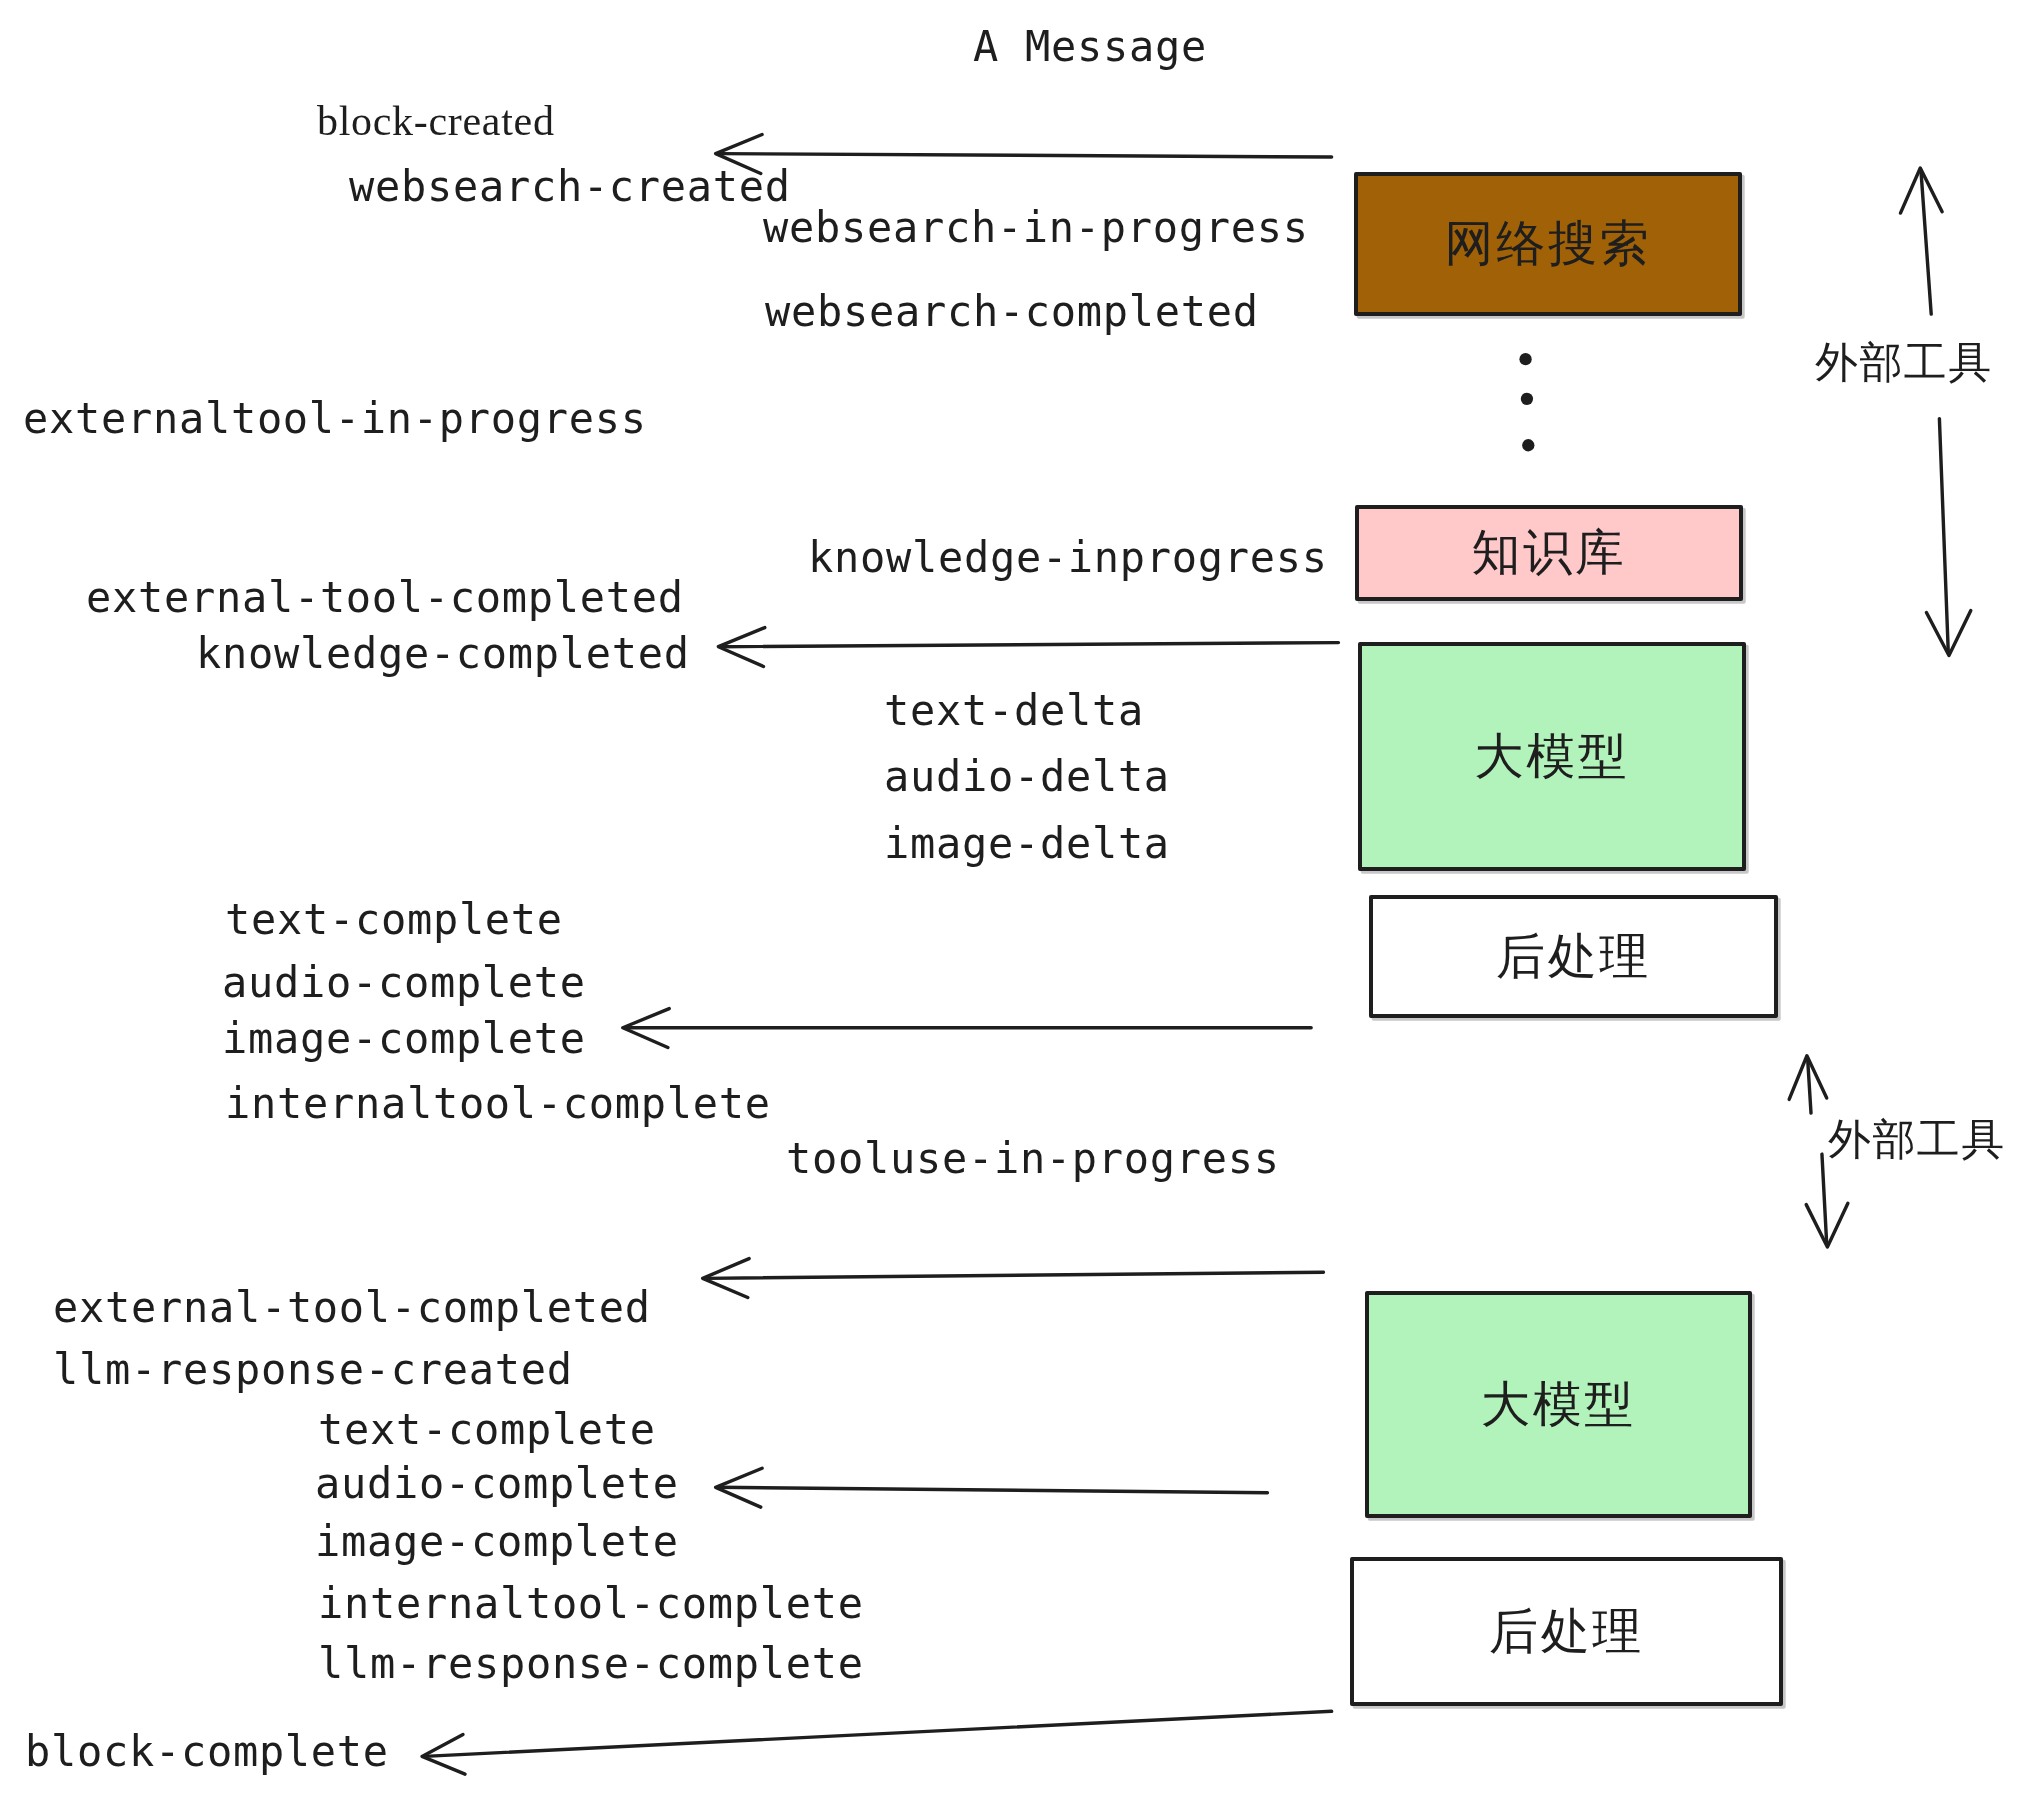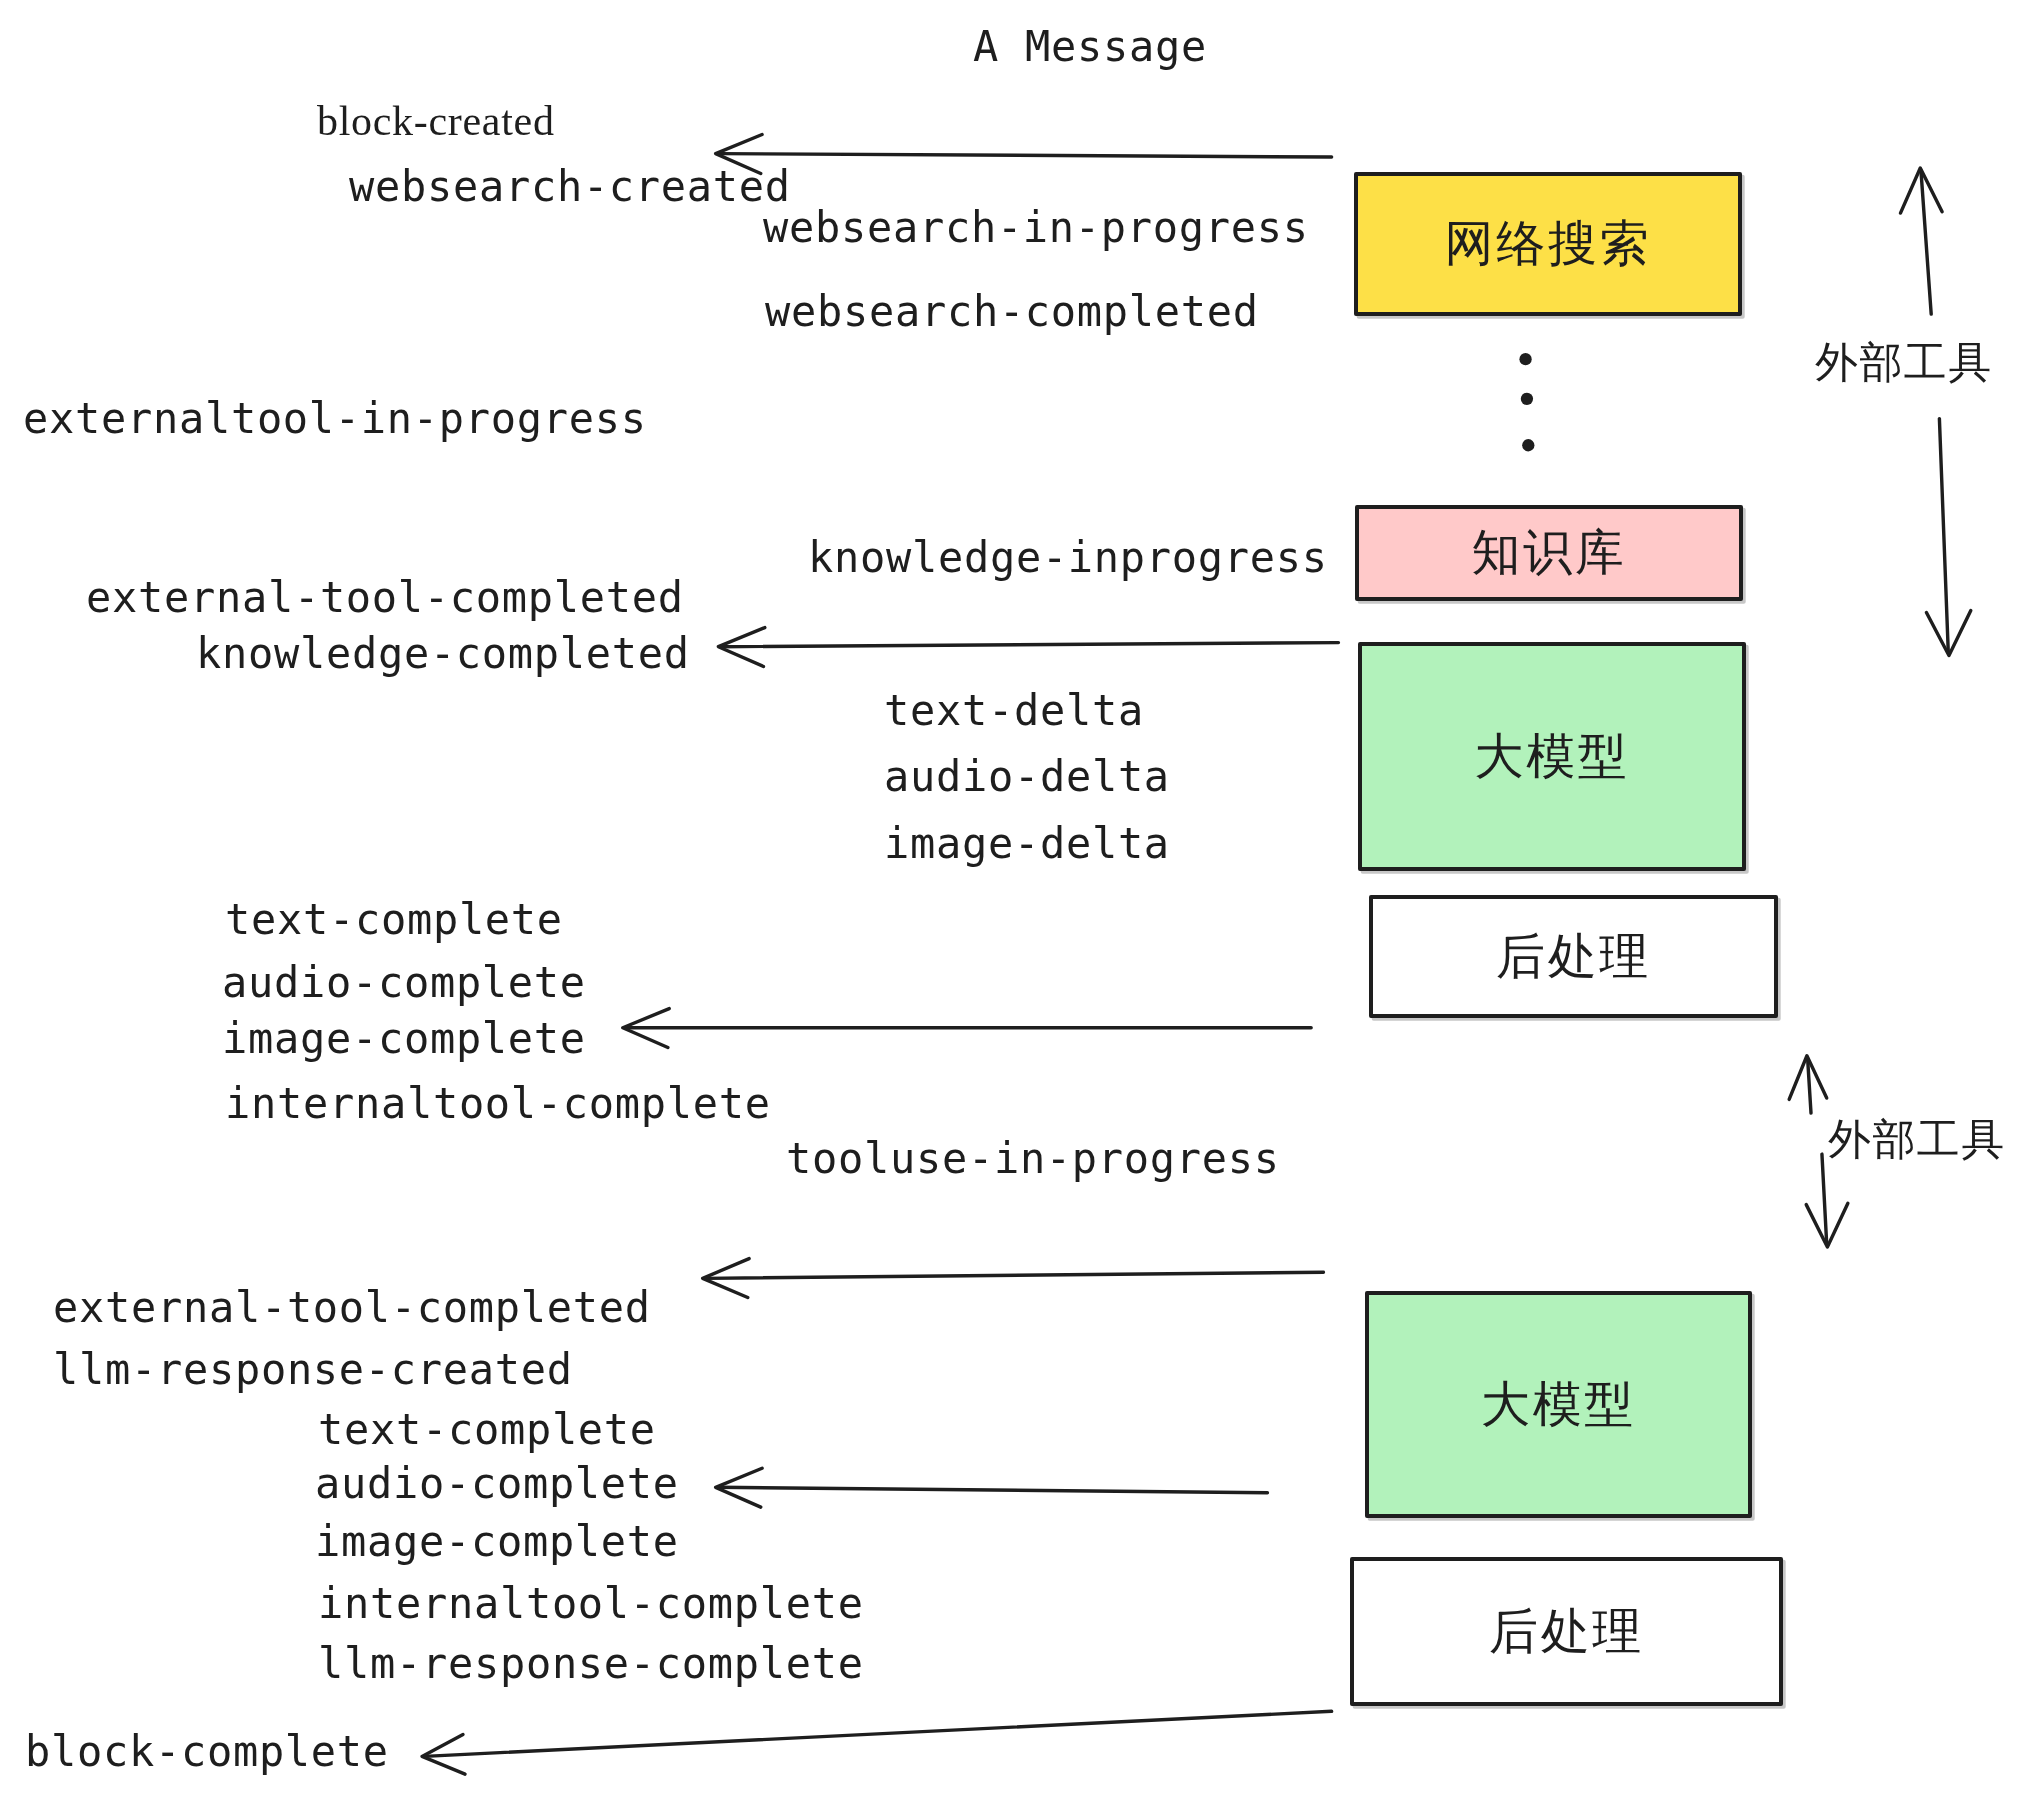--- a/index.html
+++ b/index.html
@@ -73,21 +73,21 @@
 
     <g fill="#1e1e1e" stroke="none">
       <circle cx="2234" cy="526" r="9"></circle>
       <circle cx="2236" cy="584" r="9"></circle>
       <circle cx="2238" cy="652" r="9"></circle>
     </g>
   </svg>
 
   <div class="ev title" style="left:973px;top:22px;">A Message</div>
 
-  <div class="box" style="left: 1354px; top: 172px; width: 388px; height: 144px; background-color: #fde047;">
+  <div class="box" style="left: 1354px; top: 172px; width: 388px; height: 144px; background-color: #a16207;">
     <span class="lbl">网络搜索</span>
   </div>
   <div class="box" style="left: 1355px; top: 505px; width: 388px; height: 96px; background-color: rgb(255, 201, 201);">
     <span class="lbl">知识库</span>
   </div>
   <div class="box" style="left: 1358px; top: 642px; width: 388px; height: 229px; background-color: rgb(178, 242, 187);">
     <span class="lbl">大模型</span>
   </div>
   <div class="box" style="left: 1369px; top: 895px; width: 409px; height: 123px; background-color: rgb(255, 255, 255);">
     <span class="lbl">后处理</span>

